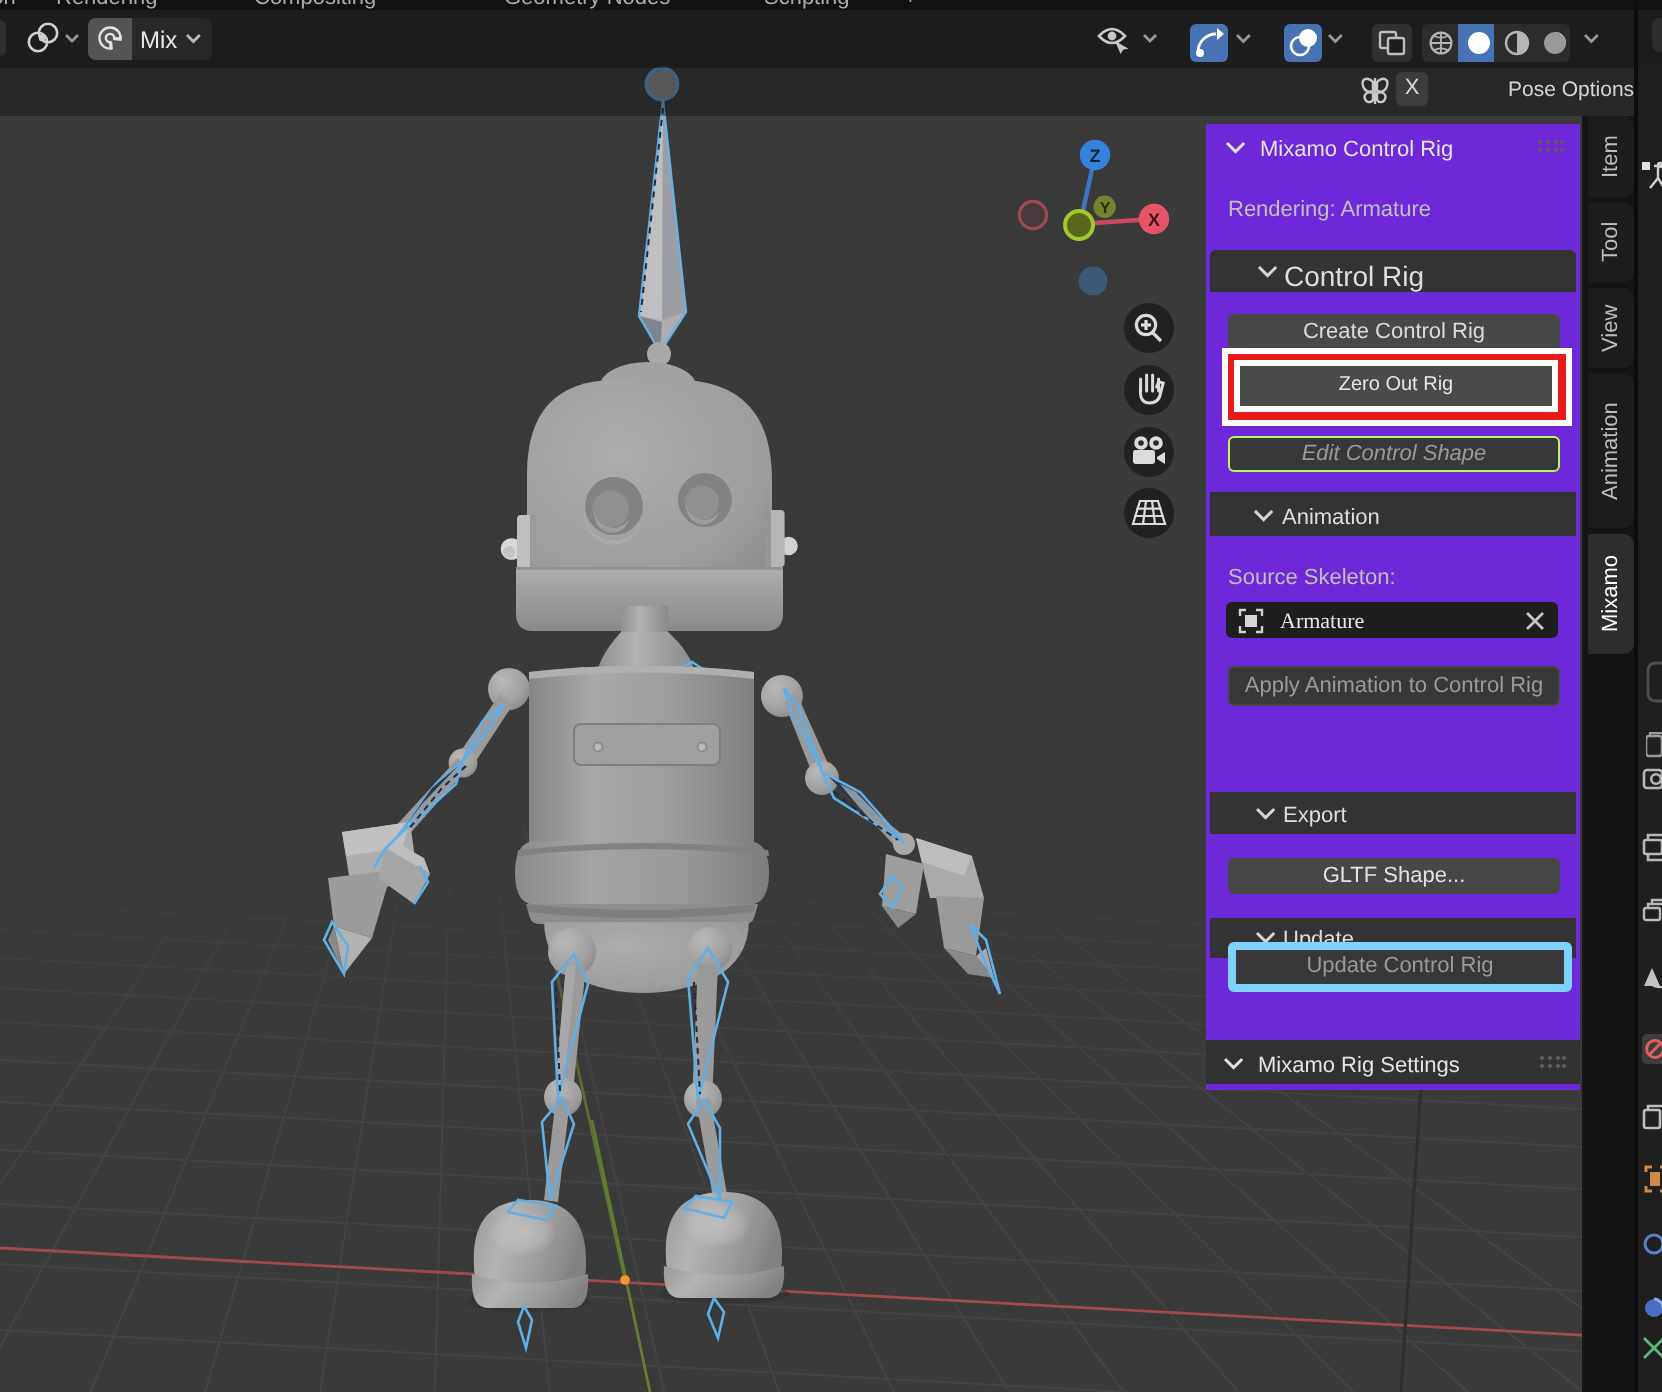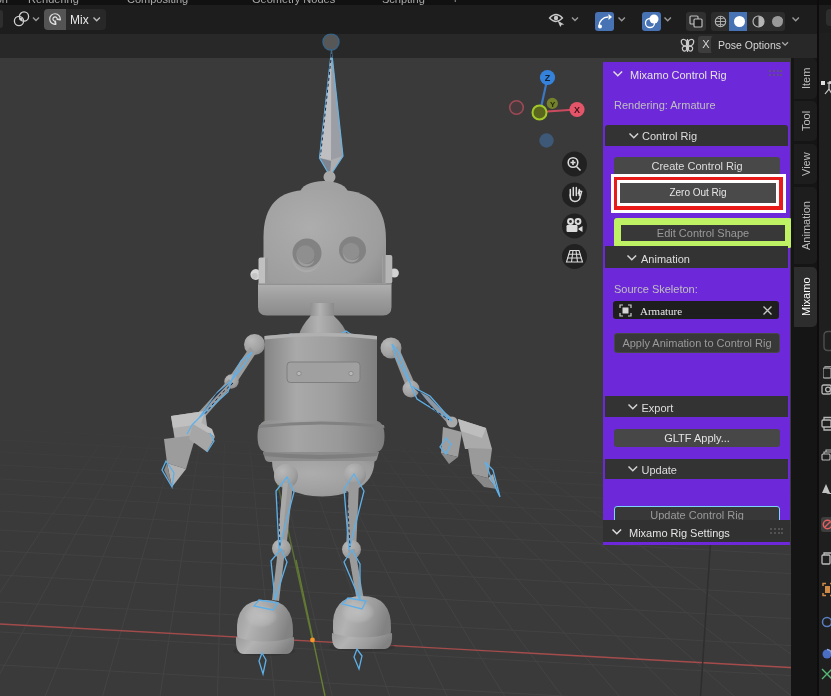--- a/index.html
+++ b/index.html
@@ -405,21 +405,21 @@
     <svg class="abs" style="left:679px;top:4px" width="17" height="17">
       <g fill="none" stroke="#c9c9c9" stroke-width="1.2">
         <path d="M7.5 4 c-3 -3 -6 -1.5 -5 2 c0.7 2.6 3 3.5 5 2.2z"></path>
         <path d="M9.5 4 c3 -3 6 -1.5 5 2 c-0.7 2.6 -3 3.5 -5 2.2z"></path>
         <path d="M7.5 9.5 c-2.5 -1 -5 0.5 -4 3 c0.8 2 3 2 4 0.5z"></path>
         <path d="M9.5 9.5 c2.5 -1 5 0.5 4 3 c-0.8 2 -3 2 -4 0.5z"></path>
         <line x1="8.5" y1="2" x2="8.5" y2="15"></line>
       </g>
     </svg>
     <div class="abs" style="left:698px;top:2.5px;width:16px;height:17px;background:#3d3d3d;border-radius:3px;color:#d8d8d8;font-size:11px;text-align:center;line-height:17px;font-family:'Liberation Sans',sans-serif;">X</div>
-    <div class="abs" style="left:711px;top:2.5px;width:80px;height:18px;background:#282828;border-radius:3.5px;">
+    <div class="abs" style="left:747px;top:2.5px;width:80px;height:18px;background:#282828;border-radius:3.5px;">
       <span style="position:absolute;left:7px;top:3.5px;color:#d5d5d5;font-size:10.5px;font-family:'Liberation Sans',sans-serif;">Pose Options</span>
       <svg class="abs" style="left:69.5px;top:5.5px" width="9" height="8">
           <path d="M1.2 1.2 l2.9 2.9 2.9 -2.9" stroke="#aaa" stroke-width="1.3" fill="none"></path>
         </svg>
     </div>
   </div>
 
   <div id="sidebar" class="abs" style="left:603px;top:62px;width:187px;height:483px;background:#6d28d9;font-family:'Liberation Sans',sans-serif;">
 
     <svg class="abs" style="left:9px;top:6.5px" width="12" height="10">
@@ -438,30 +438,30 @@
           <circle cx="13" cy="6" r="1"></circle>
         </g>
     </svg>
 
     <div class="abs" style="left:11px;top:37px;color:#c0c0c0;font-size:11px;">Rendering: Armature</div>
 
     <div class="abs" style="left:2px;top:63px;width:183px;height:21px;background:#333333;border-radius:3px 3px 0 0;"></div>
     <svg class="abs" style="left:25px;top:69px" width="12" height="10">
         <path d="M1.5 2.5 l4.3 4.3 4.3 -4.3" stroke="#d5d5d5" stroke-width="1.5" fill="none"></path>
       </svg>
-    <div class="abs" style="left:39px;top:68px;color:#dedede;font-size:11px;text-align:right;">Control Rig</div>
+    <div class="abs" style="left:39px;top:68px;color:#dedede;font-size:14px;text-align:right;">Control Rig</div>
 
     <div class="abs" style="left:11px;top:94.5px;width:166px;height:19px;background:#484848;border-radius:3px;color:#dcdcdc;font-size:11px;text-align:center;line-height:19px;">Create Control Rig</div>
 
     <div class="abs" style="left:7.5px;top:111.5px;width:175px;height:39px;background:#ffffff;"></div>
     <div class="abs" style="left:10.5px;top:114.5px;width:169px;height:33px;background:#e81a1a;"></div>
     <div class="abs" style="left:14px;top:118px;width:162px;height:26px;background:#ffffff;"></div>
     <div class="abs" style="left:17px;top:121px;width:156px;height:20px;background:#4a4a4a;color:#e6e6e6;font-size:10px;text-align:center;line-height:20px;">Zero Out Rig</div>
 
-    <div class="abs" style="left:11px;top:155.5px;width:164px;height:16px;background:#383838;border:7px solid #bef264;border-radius:3px;color:#9a9a9a;font-size:11px;text-align:center;line-height:16px;">Edit Control Shape</div>
+    <div class="abs" style="left:11px;top:155.5px;width:164px;height:16px;background:#383838;border:1px solid #bef264;border-radius:3px;color:#9a9a9a;font-size:11px;text-align:center;line-height:16px;font-style:italic;">Edit Control Shape</div>
 
     <div class="abs" style="left:2px;top:184px;width:183px;height:22px;background:#333333;"></div>
     <svg class="abs" style="left:23px;top:191px" width="12" height="10">
         <path d="M1.5 2.5 l4.3 4.3 4.3 -4.3" stroke="#d5d5d5" stroke-width="1.5" fill="none"></path>
       </svg>
     <div class="abs" style="left:38px;top:191px;color:#dedede;font-size:11px;">Animation</div>
 
     <div class="abs" style="left:11px;top:221px;color:#c0c0c0;font-size:11px;">Source Skeleton:</div>
     <div class="abs" style="left:10px;top:239px;width:166px;height:18px;background:#1e1e1e;border-radius:3px;">
       <svg class="abs" style="left:6px;top:2.5px" width="14" height="13">
@@ -476,29 +476,29 @@
 
     <div class="abs" style="left:11px;top:270.5px;width:164px;height:18px;background:#383838;border:1px solid #464646;border-radius:3px;color:#9a9a9a;font-size:11px;text-align:center;line-height:18px;white-space:nowrap;">Apply Animation to Control Rig</div>
 
 
     <div class="abs" style="left:2px;top:334px;width:183px;height:21px;background:#333333;"></div>
     <svg class="abs" style="left:24px;top:340px" width="12" height="10">
         <path d="M1.5 2.5 l4.3 4.3 4.3 -4.3" stroke="#d5d5d5" stroke-width="1.5" fill="none"></path>
       </svg>
     <div class="abs" style="left:38.5px;top:340px;color:#dedede;font-size:11px;">Export</div>
 
-    <div class="abs" style="left:11px;top:366.5px;width:166px;height:18px;background:#474747;border-radius:3px;color:#e3e3e3;font-size:11px;text-align:center;line-height:18px;">GLTF Apply...</div>
+    <div class="abs" style="left:11px;top:366.5px;width:166px;height:18px;background:#474747;border-radius:3px;color:#e3e3e3;font-size:11px;text-align:center;line-height:18px;">GLTF Shape...</div>
 
     <div class="abs" style="left:2px;top:397px;width:183px;height:20px;background:#333333;"></div>
     <svg class="abs" style="left:24px;top:402px" width="12" height="10">
         <path d="M1.5 2.5 l4.3 4.3 4.3 -4.3" stroke="#d5d5d5" stroke-width="1.5" fill="none"></path>
       </svg>
     <div class="abs" style="left:38.5px;top:402px;color:#dedede;font-size:11px;">Update</div>
 
-    <div class="abs" style="left:11px;top:444px;width:164px;height:16.5px;background:#383838;border:1px solid #7dd3fc;border-radius:3px;color:#9a9a9a;font-size:11px;text-align:center;line-height:16.5px;">Update Control Rig</div>
+    <div class="abs" style="left:11px;top:409px;width:164px;height:16.5px;background:#383838;border:4px solid #7dd3fc;border-radius:3px;color:#9a9a9a;font-size:11px;text-align:center;line-height:16.5px;">Update Control Rig</div>
 
     <div class="abs" style="left:0;top:458px;width:187px;height:22px;background:#313131;"></div>
     <svg class="abs" style="left:8px;top:464.5px" width="12" height="10">
         <path d="M1.5 2.5 l4.3 4.3 4.3 -4.3" stroke="#e0e0e0" stroke-width="1.5" fill="none"></path>
       </svg>
     <div class="abs" style="left:26px;top:464.5px;color:#e4e4e4;font-size:11px;">Mixamo Rig Settings</div>
     <svg class="abs" style="left:166px;top:465px" width="14" height="8">
       <g fill="#5e5e5e">
           <circle cx="2" cy="2" r="1"></circle>
           <circle cx="6" cy="2" r="1"></circle>

